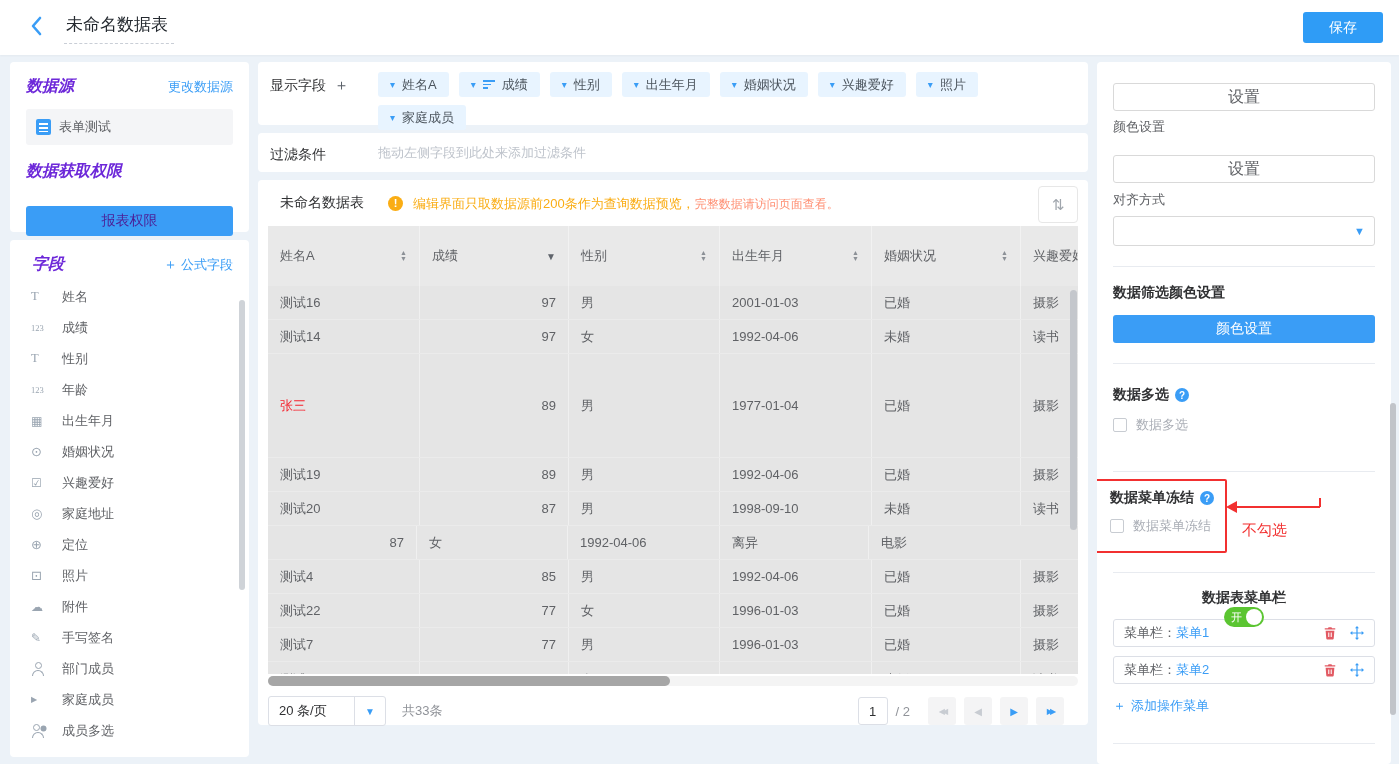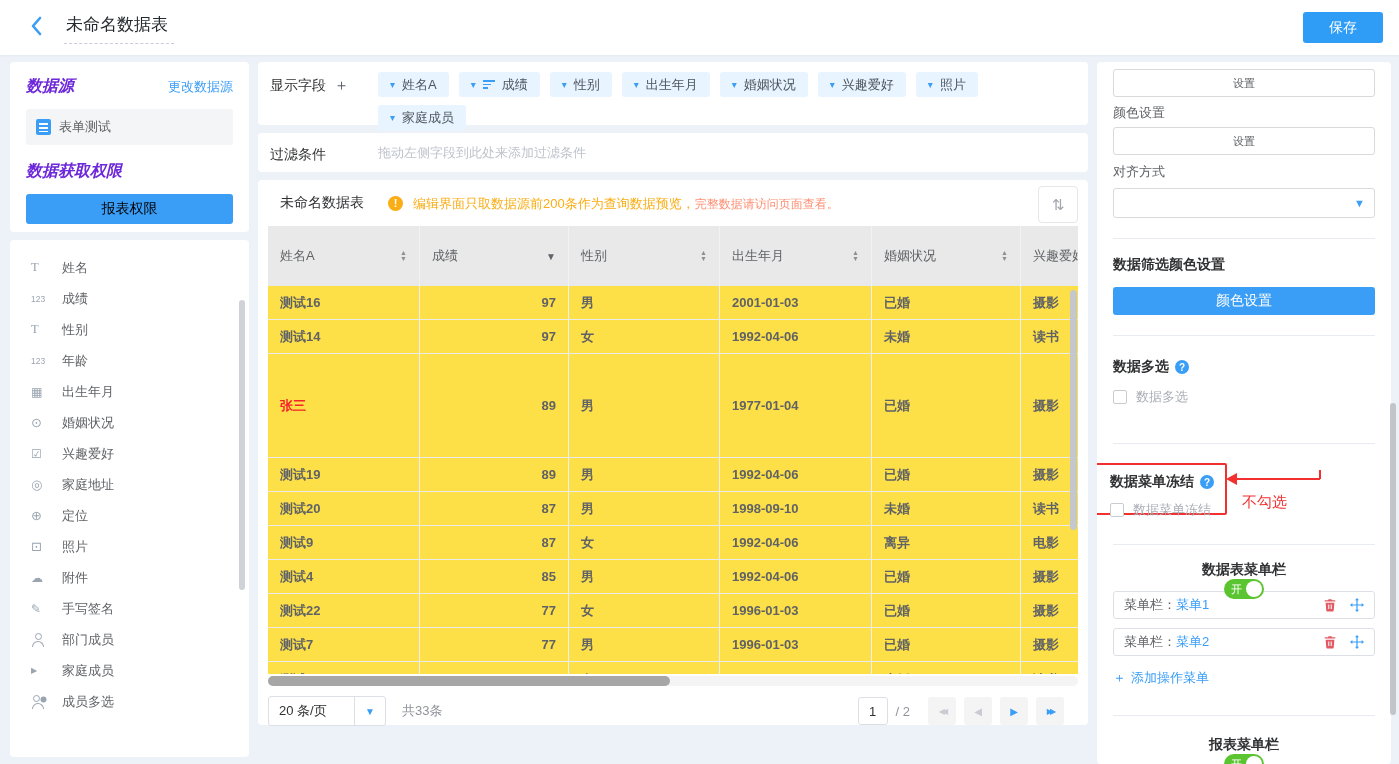--- a/index.html
+++ b/index.html
@@ -23,29 +23,29 @@
   
   .card-ds{height:170px;padding:14px 16px;box-sizing:border-box;}
   .card-head{display:flex;justify-content:space-between;align-items:center;}
   .h-bold{font-size:16px;font-weight:bold;color:#6d28d9;font-style:italic;}
   .lnk{font-size:13px;color:#3a9df6;cursor:pointer;}
   .ds-item{margin-top:12px;height:36px;background:#f4f5f7;border-radius:3px;display:flex;align-items:center;gap:8px;padding:0 10px;font-size:13px;color:#606266;}
   .doc-icon{width:15px;height:16px;background:#3a9df6;border-radius:2px;position:relative;flex:none;}
   .doc-icon::after{content:"";position:absolute;left:3px;right:3px;top:4px;height:9px;
     background:repeating-linear-gradient(to bottom,#fff 0 1.5px,transparent 1.5px 4.2px);}
   .perm-title{margin-top:16px;}
-  .perm-btn{margin-top:12px;width:100%;height:30px;background:#3a9df6;color:#000000;border:none;border-radius:3px;font-size:14px;}
+  .perm-btn{margin-top:24px;width:100%;height:30px;background:#3a9df6;color:#4c1d95;border:none;border-radius:3px;font-size:14px;}
 
   .card-fields{margin-top:8px;height:517px;padding:12px 0;box-sizing:border-box;position:relative;overflow:hidden;}
   .fields-head{display:flex;justify-content:space-between;align-items:center;padding:2px 16px 6px 22px;}
   .plus{color:#3a9df6;font-size:14px;}
   .field-item{height:31px;display:flex;align-items:center;gap:9px;padding-left:21px;font-size:13px;color:#606266;cursor:pointer;}
   .ficon{width:22px;color:#9aa5b1;font-size:13px;display:inline-flex;align-items:center;flex:none;}
   .text-icon{font-family:"Liberation Serif","DejaVu Serif",serif;font-size:12.5px;}
-  .number-icon{font-size:8.5px;letter-spacing:0;}
+  .number-icon{font-size:8.5px;letter-spacing:0;font-family:Liberation Serif, serif;}
   .triangle-icon{font-size:8px;}
   .checkbox-icon,.cloud-upload-icon,.pen-icon,.calendar-icon{font-size:12px;}
   .person-icon,.people-icon{position:relative;height:15px;}
   .person-icon::before,.people-icon::before{content:"";position:absolute;top:1px;left:4px;width:5px;height:5px;border:1.3px solid #9aa5b1;border-radius:50%;}
   .person-icon::after,.people-icon::after{content:"";position:absolute;bottom:0;left:1px;width:10px;height:5px;border:1.3px solid #9aa5b1;border-bottom:none;border-radius:6px 6px 0 0;}
   .people-icon::before{left:2px;box-shadow:7px 1px 0 -0.5px #9aa5b1;}
   .fieldscroll{position:absolute;right:4px;top:60px;width:6px;height:290px;background:#cfd3d8;border-radius:3px;}
 
   
   .card-display{height:63px;display:flex;align-items:flex-start;padding:10px 12px;box-sizing:border-box;}
@@ -68,21 +68,21 @@
   .notice1{font-size:13px;color:#faad14;}
   .notice2{font-size:12px;color:#ff8f73;text-align:center;}
   .sortbox{position:absolute;right:10px;top:6px;width:38px;height:35px;border:1px solid #e7e7e7;border-radius:4px;display:flex;align-items:center;justify-content:center;color:#a0a6ad;font-size:15px;cursor:pointer;background:#fff;}
   .sortbox::before{content:"⇅";}
 
   .tbl{width:810px;overflow:hidden;}
   .thead{display:flex;height:60px;background:#e9e9e9;}
   .th{box-sizing:border-box;display:flex;align-items:center;justify-content:space-between;padding:0 12px;font-size:13px;color:#606266;flex:none;border-right:1px solid #f2f2f2;cursor:pointer;}
   .sboth{display:flex;flex-direction:column;line-height:6px;font-size:7px;color:#8b9096;}
   .sdesc{font-size:10px;color:#5f646b;}
-  .tr{display:flex;height:33px;border-bottom:1px solid #ebebeb;cursor:pointer;background:#fde047;font-weight:bold;}
+  .tr{display:flex;height:33px;border-bottom:1px solid #ebebeb;cursor:pointer;background:#e5e5e5;}
   .tr.tall{height:103px;}
   .tr.clipped{height:12px;overflow:hidden;border-bottom:none;}
   .tr.clipped .td{align-items:flex-start;padding-top:9px;}
   .td{box-sizing:border-box;display:flex;align-items:center;padding:0 12px;font-size:13px;color:#606266;flex:none;border-right:1px solid #f0f0f0;overflow:hidden;white-space:nowrap;}
   .td.num{justify-content:flex-end;}
   .td.hl{color:#f5222d;}
   .col0{width:152px}.col1{width:149px}.col2{width:151px}.col3{width:152px}.col4{width:149px}.col5{width:120px;border-right:none}
   .vscroll{position:absolute;right:11px;top:110px;width:7px;height:240px;background:#c4c7cc;border-radius:4px;}
   .hscroll-track{margin-top:2px;height:10px;width:810px;background:#f4f4f4;border-radius:5px;position:relative;}
   .hscroll{position:absolute;left:0;top:0;width:402px;height:10px;background:#a6a6a6;border-radius:5px;}
@@ -96,39 +96,39 @@
   .pagebox{width:28px;height:26px;border:1px solid #dcdfe6;border-radius:3px;display:flex;align-items:center;justify-content:center;font-size:13px;color:#303133;background:#fff;}
   .ptotalpages{margin:0 10px 0 8px;font-size:13px;color:#909399;}
   .nav-btn{width:28px;height:28px;margin-left:8px;background:#f4f4f5;border-radius:3px;display:flex;align-items:center;justify-content:center;font-size:10px;cursor:pointer;}
   .nb-first::before{content:"◀◀";letter-spacing:-3px;color:#c8ccd2;font-size:8px;}
   .nb-prev::before{content:"◀";color:#c8ccd2;}
   .nb-next::before{content:"▶";color:#3a9df6;}
   .nb-last::before{content:"▶▶";letter-spacing:-3px;color:#3a9df6;font-size:8px;}
 
   
   .panel{height:702px;padding:0 16px;box-sizing:border-box;overflow:hidden;position:relative;}
-  .set-btn{margin-top:7px;width:100%;height:28px;background:#fff;border:1px solid #d9d9d9;border-radius:3px;color:#606266;font-size:11px;}
+  .set-btn{margin-top:21px;width:100%;height:28px;background:#fff;border:1px solid #d9d9d9;border-radius:3px;color:#606266;font-size:16px;}
   .p-lbl{margin-top:7px;font-size:13px;color:#606266;height:16px;}
   .p-lbl2{margin-top:8px;}
   .sel{margin-top:9px;height:28px;border:1px solid #d9d9d9;border-radius:3px;position:relative;cursor:pointer;background:#fff;}
   .sel-caret{position:absolute;right:9px;top:8px;color:#3a9df6;font-size:11px;}
   .hr{border-top:1px solid #e8ebf0;}
   .hr1{margin-top:20px}.hr2{margin-top:20px}.hr3{margin-top:38px}.hr4{margin-top:19px}.hr5{margin-top:28px}
   .sec-title{display:flex;align-items:center;gap:6px;font-size:14px;font-weight:bold;color:#303133;height:18px;}
   .sec1{margin-top:17px}.sec2{margin-top:22px}
   .primary-btn{margin-top:13px;width:100%;height:28px;background:#3a9df6;border:none;border-radius:3px;color:#fff;font-size:14px;}
   .qicon{width:14px;height:14px;border-radius:50%;background:#3a9df6;color:#fff;font-size:10px;display:inline-flex;align-items:center;justify-content:center;flex:none;}
   .qicon::before{content:"?";}
   .cb-row{display:flex;align-items:center;gap:9px;height:16px;}
   .cb1{margin-top:13px;}
   .cb{width:14px;height:14px;border:1px solid #c8ccd2;border-radius:2px;background:#fff;box-sizing:border-box;flex:none;cursor:pointer;}
   .cb-label{font-size:13px;color:#a9adb5;}
 
   .freeze-wrap{position:relative;margin-top:7px;height:74px;}
-  .redbox{position:absolute;left:-22px;top:12px;width:136px;height:52px;border:2px solid #f23030;border-radius:2px;box-sizing:border-box;padding:8px 0 0 17px;background:#fff;}
+  .redbox{position:absolute;left:-22px;top:0;width:136px;height:74px;border:2px solid #f23030;border-radius:2px;box-sizing:border-box;padding:8px 0 0 17px;background:#fff;}
   .redbox .cb-row{margin-top:11px;}
   .arrow-head{position:absolute;left:113px;top:22px;width:0;height:0;border-right:11px solid #f23030;border-top:6px solid transparent;border-bottom:6px solid transparent;}
   .arrow-line{position:absolute;left:124px;top:27px;width:83px;height:2px;background:#f23030;}
   .arrow-tick{position:absolute;left:206px;top:19px;width:2px;height:9px;background:#f23030;}
   .anno{position:absolute;left:129px;top:42px;color:#f23030;font-size:15px;}
 
   .menu-head{display:flex;justify-content:space-between;align-items:center;height:22px;flex-direction:column;}
   .mh1{margin-top:16px}.mh2{margin-top:20px}
   .toggle{width:40px;height:20px;background:#5bc531;border-radius:10px;display:flex;align-items:center;position:relative;cursor:pointer;flex:none;}
   .t-label{color:#fff;font-size:11px;margin-left:7px;}
@@ -171,20 +171,27 @@
         </div>
         <div class="ds-item">
           <span class="doc-icon"></span>
           <span>表单测试</span>
         </div>
         <div class="h-bold perm-title">数据获取权限</div>
         <button class="perm-btn">报表权限</button>
       </div>
 
       <div class="card card-fields">
+        <div class="fields-head">
+          <span class="h-bold">字段</span>
+          <span class="lnk">
+            <span class="plus">＋</span>
+            <span>公式字段</span>
+          </span>
+        </div>
         <div>
             <div class="field-item">
               <span class="ficon text-icon">T</span>
               <span class="fi-label">姓名</span>
             </div>
             <div class="field-item">
               <span class="ficon number-icon">123</span>
               <span class="fi-label">成绩</span>
             </div>
             <div class="field-item">
@@ -381,21 +388,20 @@
               </div>
               <div class="tr">
                 <div class="td col0">测试20</div>
                 <div class="td col1 num">87</div>
                 <div class="td col2">男</div>
                 <div class="td col3">1998-09-10</div>
                 <div class="td col4">未婚</div>
                 <div class="td col5">读书</div>
               </div>
               <div class="tr">
-                <div class="td col0">测试9</div>
                 <div class="td col1 num">87</div>
                 <div class="td col2">女</div>
                 <div class="td col3">1992-04-06</div>
                 <div class="td col4">离异</div>
                 <div class="td col5">电影</div>
               </div>
               <div class="tr">
                 <div class="td col0">测试4</div>
                 <div class="td col1 num">85</div>
                 <div class="td col2">男</div>

